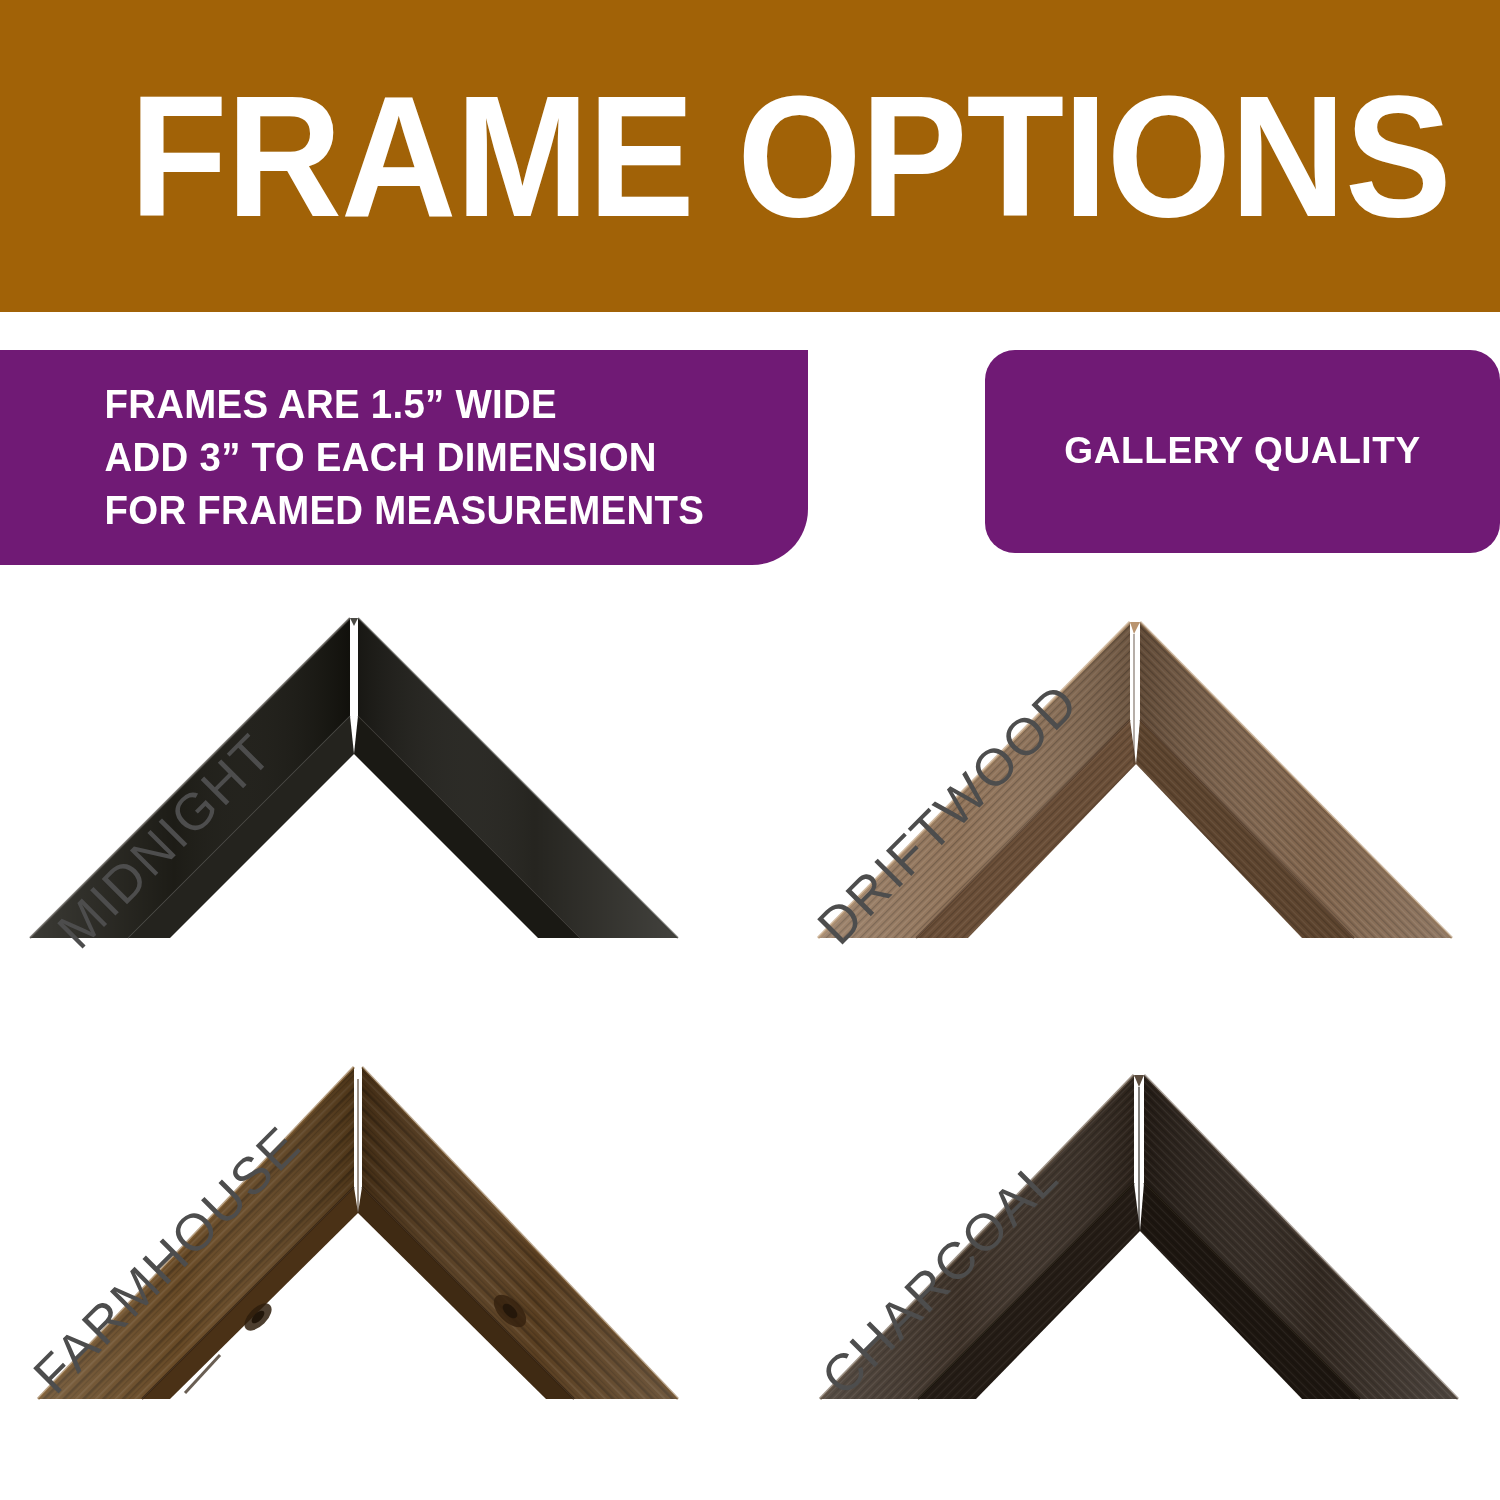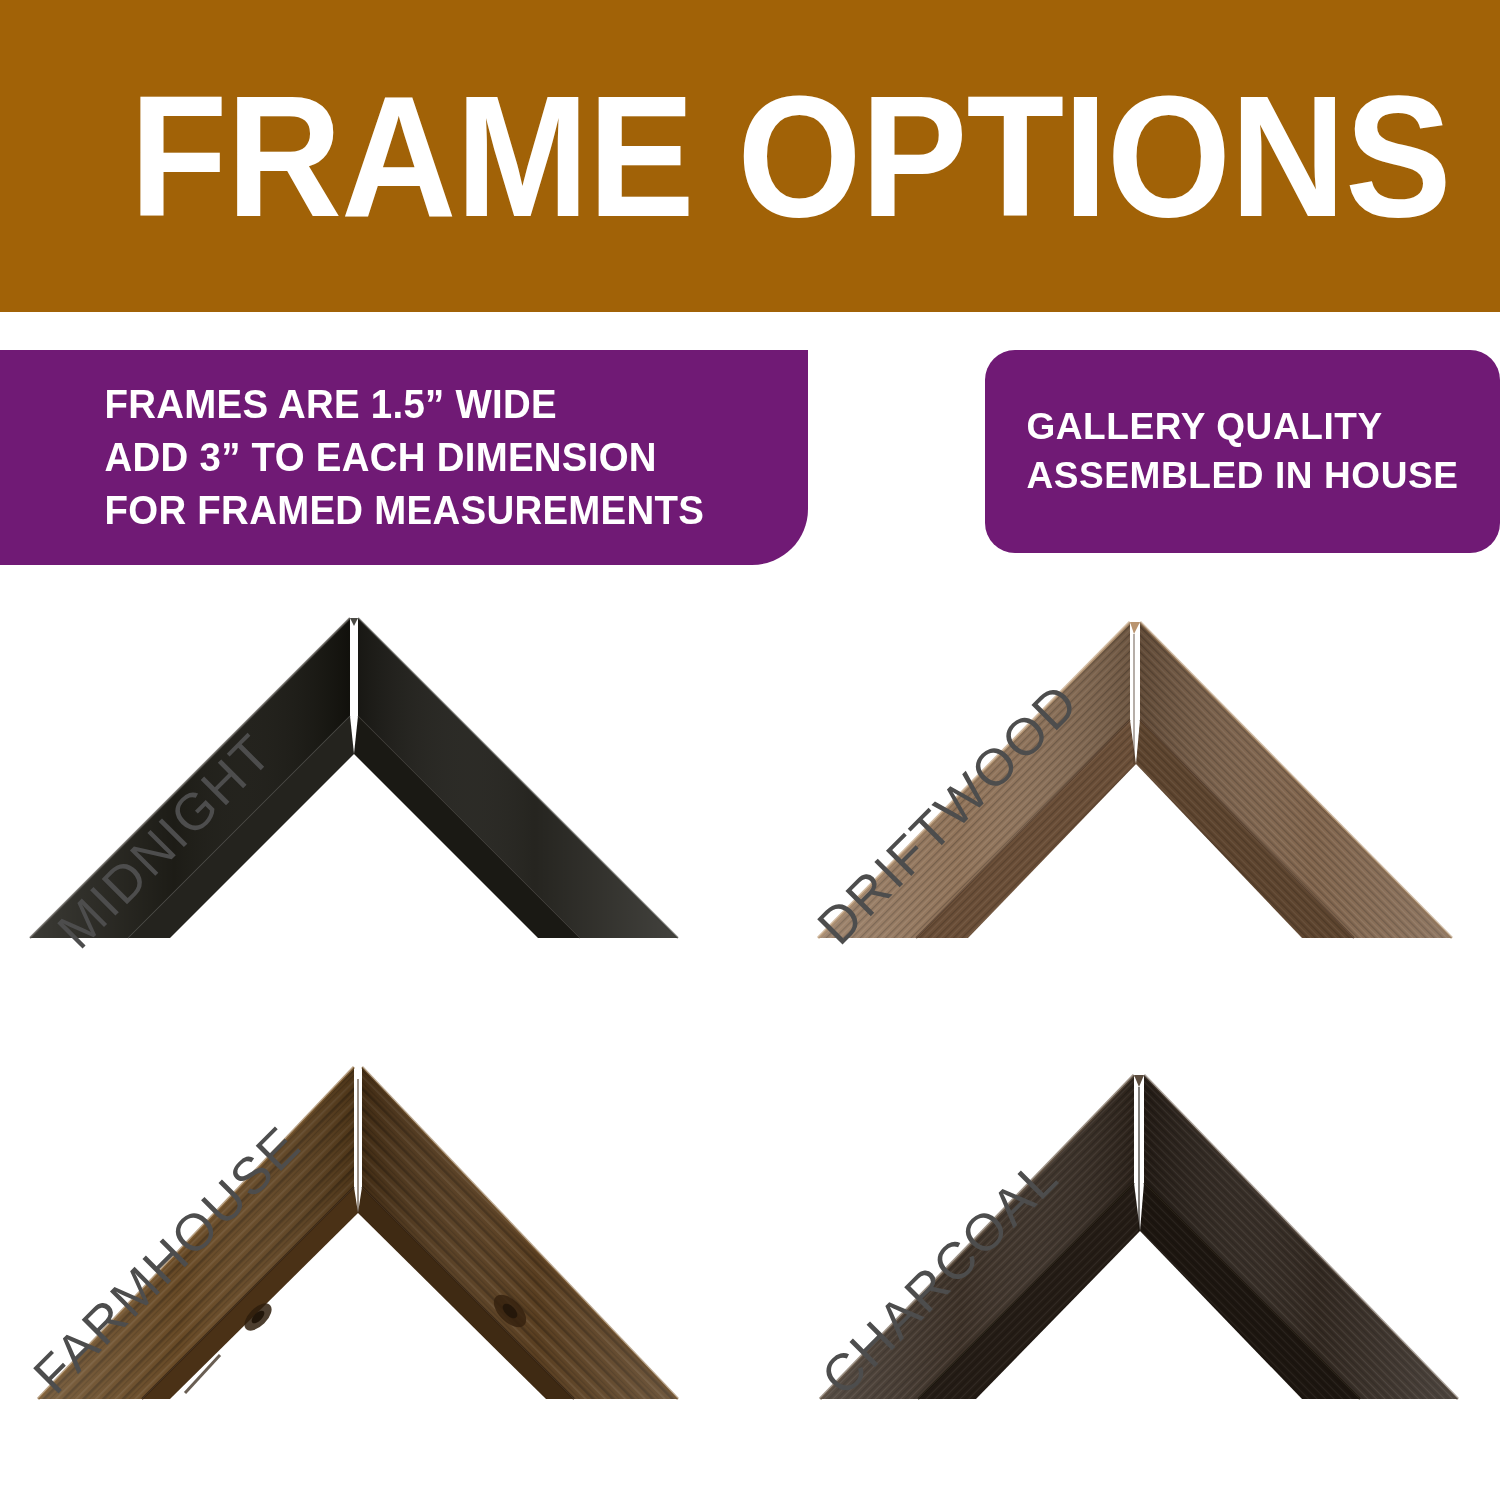--- a/index.html
+++ b/index.html
@@ -90,21 +90,20 @@
   <div class="info-text">
     <span>FRAMES ARE 1.5” WIDE</span>
     <span>ADD 3” TO EACH DIMENSION</span>
     <span>FOR FRAMED MEASUREMENTS</span>
   </div>
 </div>
 
 <div class="info-box info-right">
   <div class="info-text">
     <span>GALLERY QUALITY</span>
-    <span>ASSEMBLED IN HOUSE</span>
   </div>
 </div>
 
 <svg width="0" height="0" style="position:absolute" aria-hidden="true">
   <defs>
 
     <pattern id="grainFine" width="6" height="6" patternUnits="userSpaceOnUse" patternTransform="rotate(45)">
       <rect width="6" height="6" fill="none"></rect>
       <rect x="0" y="0" width="1.3" height="6" fill="#000" opacity="0.22"></rect>
       <rect x="3" y="0" width="0.8" height="6" fill="#fff" opacity="0.10"></rect>

